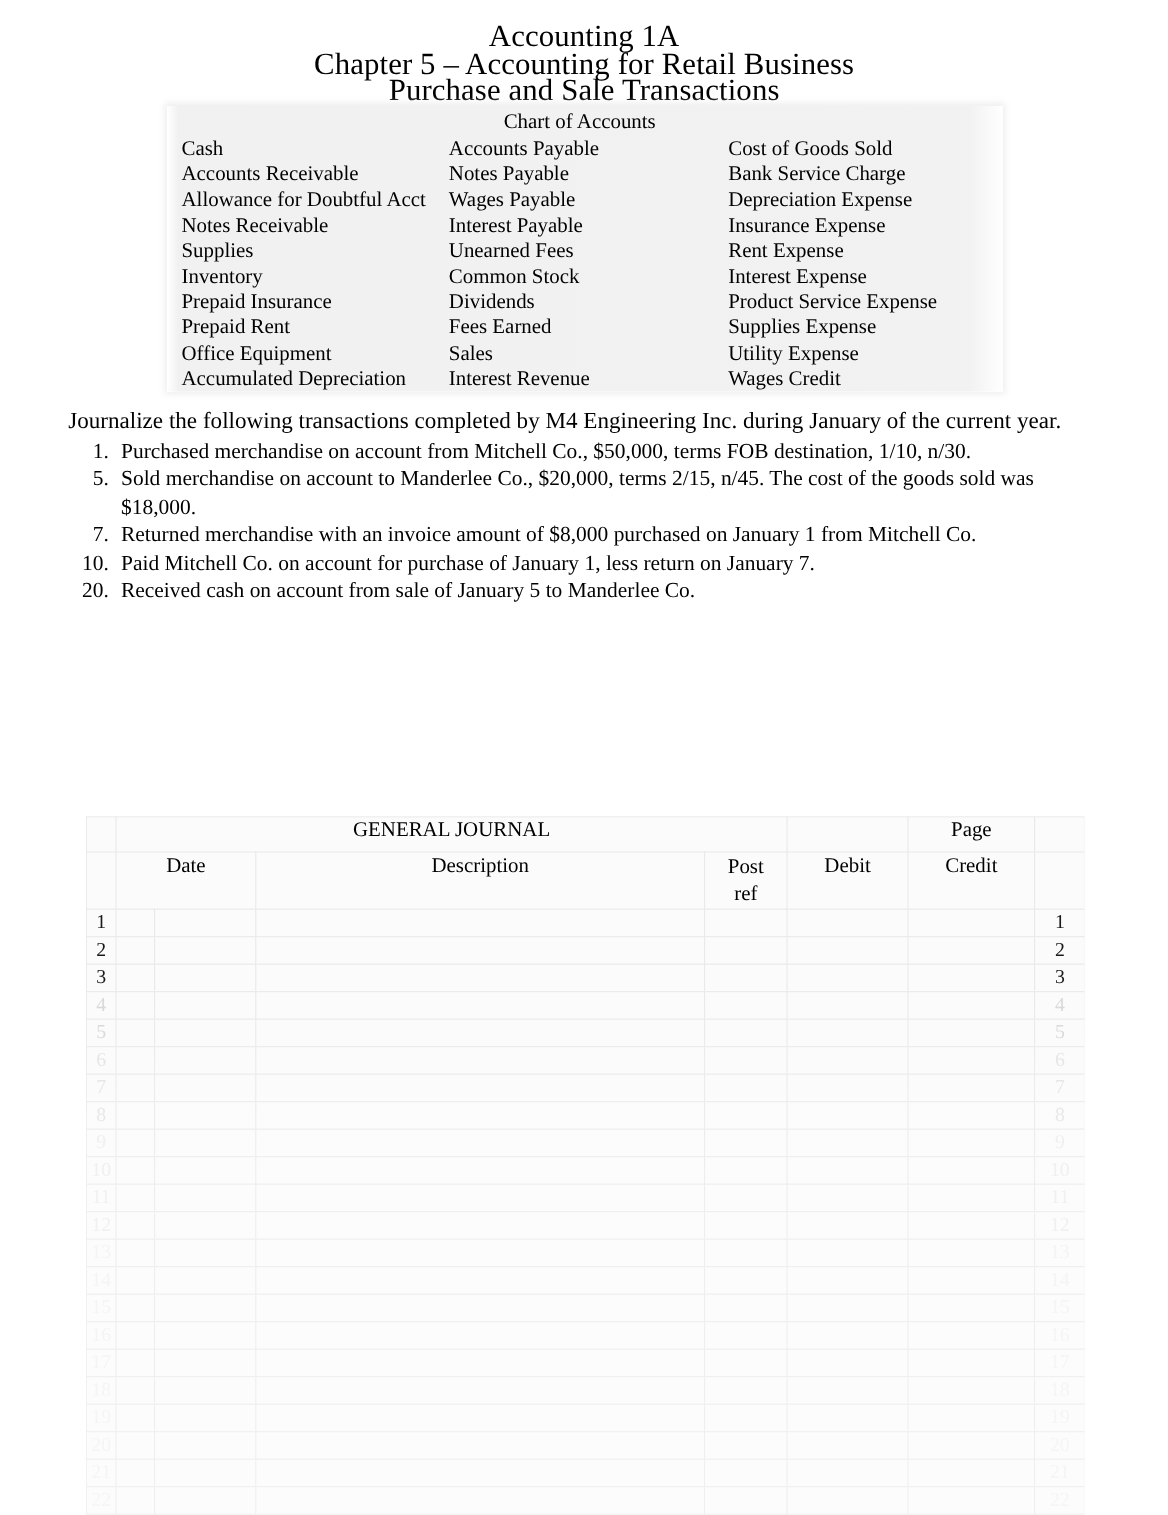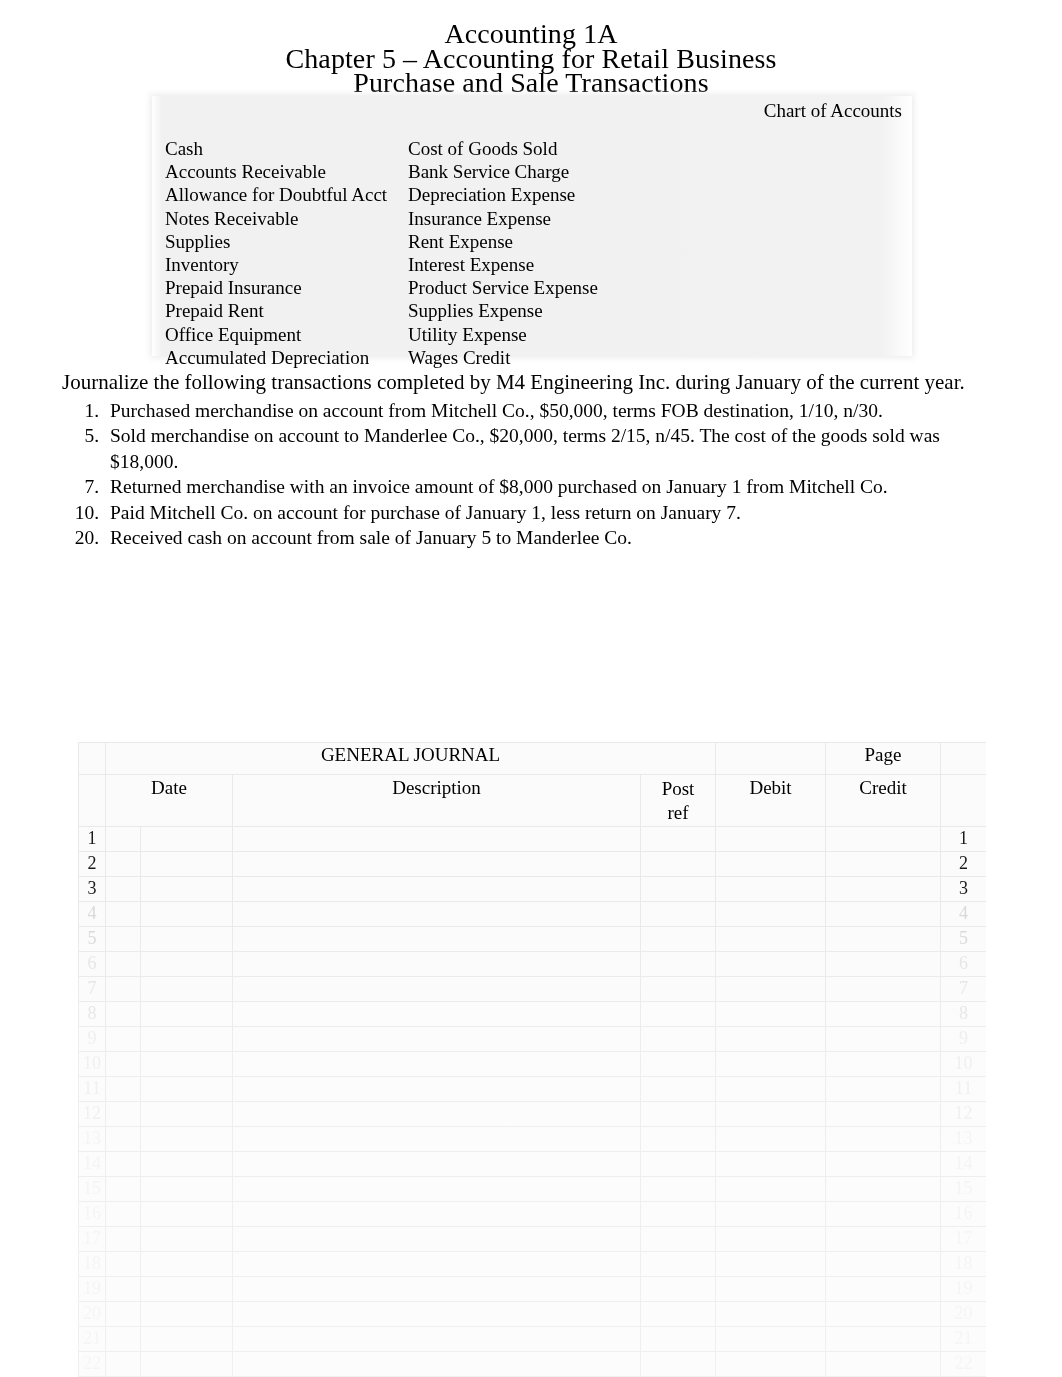--- a/index.html
+++ b/index.html
@@ -42,34 +42,33 @@
         rgba(240,240,240,0.95) 10px,
         rgba(241,241,241,0.95) 96%,
         rgba(240,240,240,0.0) 100%);
     box-shadow: 0 0 6px 2px rgba(235,235,235,0.9);
   }
   .coa-title {
     position: absolute;
     left: 0;
     top: 4px;
     width: 750px;
-    text-align: right;
+    text-align: center;
     font-size: 19px;
     line-height: 22px;
   }
   .coa-cols {
     position: absolute;
     left: 0;
     top: 28px;
     width: 760px;
     display: flex;
   }
   .coa-col {
     box-sizing: border-box;
-    margin-top: 13px;
   }
   .coa-col.c1 { width: 256px; padding-left: 13px; }
   .coa-col.c2 { width: 254px; }
   .coa-col.c3 { width: 250px; }
   .coa-item {
     font-size: 19px;
     line-height: 23.2px;
     white-space: nowrap;
   }
 
@@ -196,20 +195,32 @@
       <div class="coa-item">Cash</div>
       <div class="coa-item">Accounts Receivable</div>
       <div class="coa-item">Allowance for Doubtful Acct</div>
       <div class="coa-item">Notes Receivable</div>
       <div class="coa-item">Supplies</div>
       <div class="coa-item">Inventory</div>
       <div class="coa-item">Prepaid Insurance</div>
       <div class="coa-item">Prepaid Rent</div>
       <div class="coa-item">Office Equipment</div>
       <div class="coa-item">Accumulated Depreciation</div>
+    </div>
+    <div class="coa-col c2">
+      <div class="coa-item">Accounts Payable</div>
+      <div class="coa-item">Notes Payable</div>
+      <div class="coa-item">Wages Payable</div>
+      <div class="coa-item">Interest Payable</div>
+      <div class="coa-item">Unearned Fees</div>
+      <div class="coa-item">Common Stock</div>
+      <div class="coa-item">Dividends</div>
+      <div class="coa-item">Fees Earned</div>
+      <div class="coa-item">Sales</div>
+      <div class="coa-item">Interest Revenue</div>
     </div>
     <div class="coa-col c3">
       <div class="coa-item">Cost of Goods Sold</div>
       <div class="coa-item">Bank Service Charge</div>
       <div class="coa-item">Depreciation Expense</div>
       <div class="coa-item">Insurance Expense</div>
       <div class="coa-item">Rent Expense</div>
       <div class="coa-item">Interest Expense</div>
       <div class="coa-item">Product Service Expense</div>
       <div class="coa-item">Supplies Expense</div>

